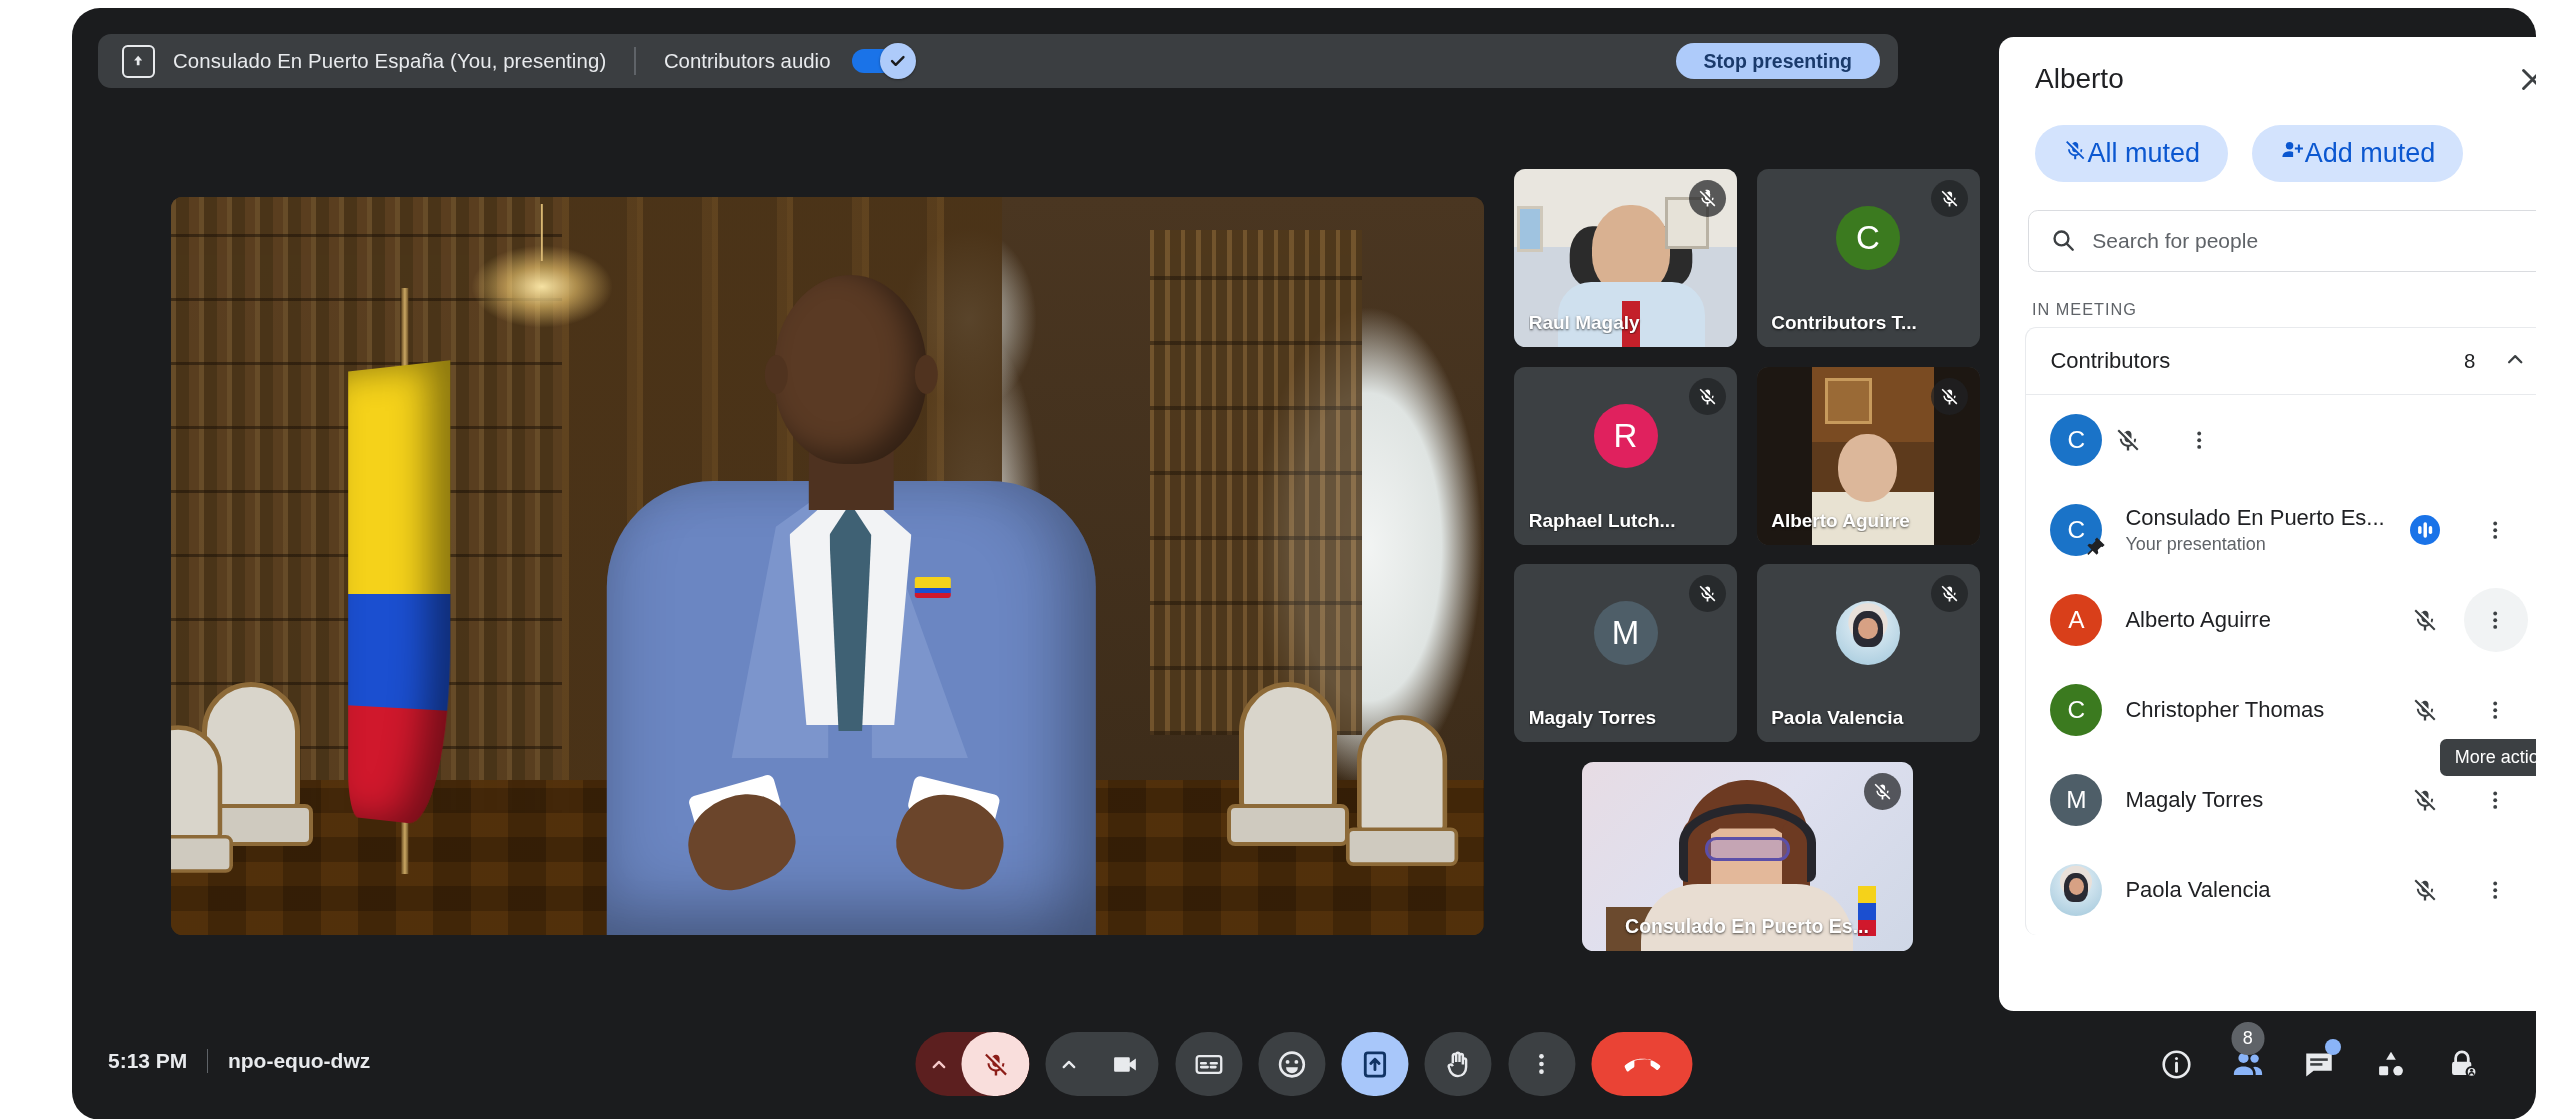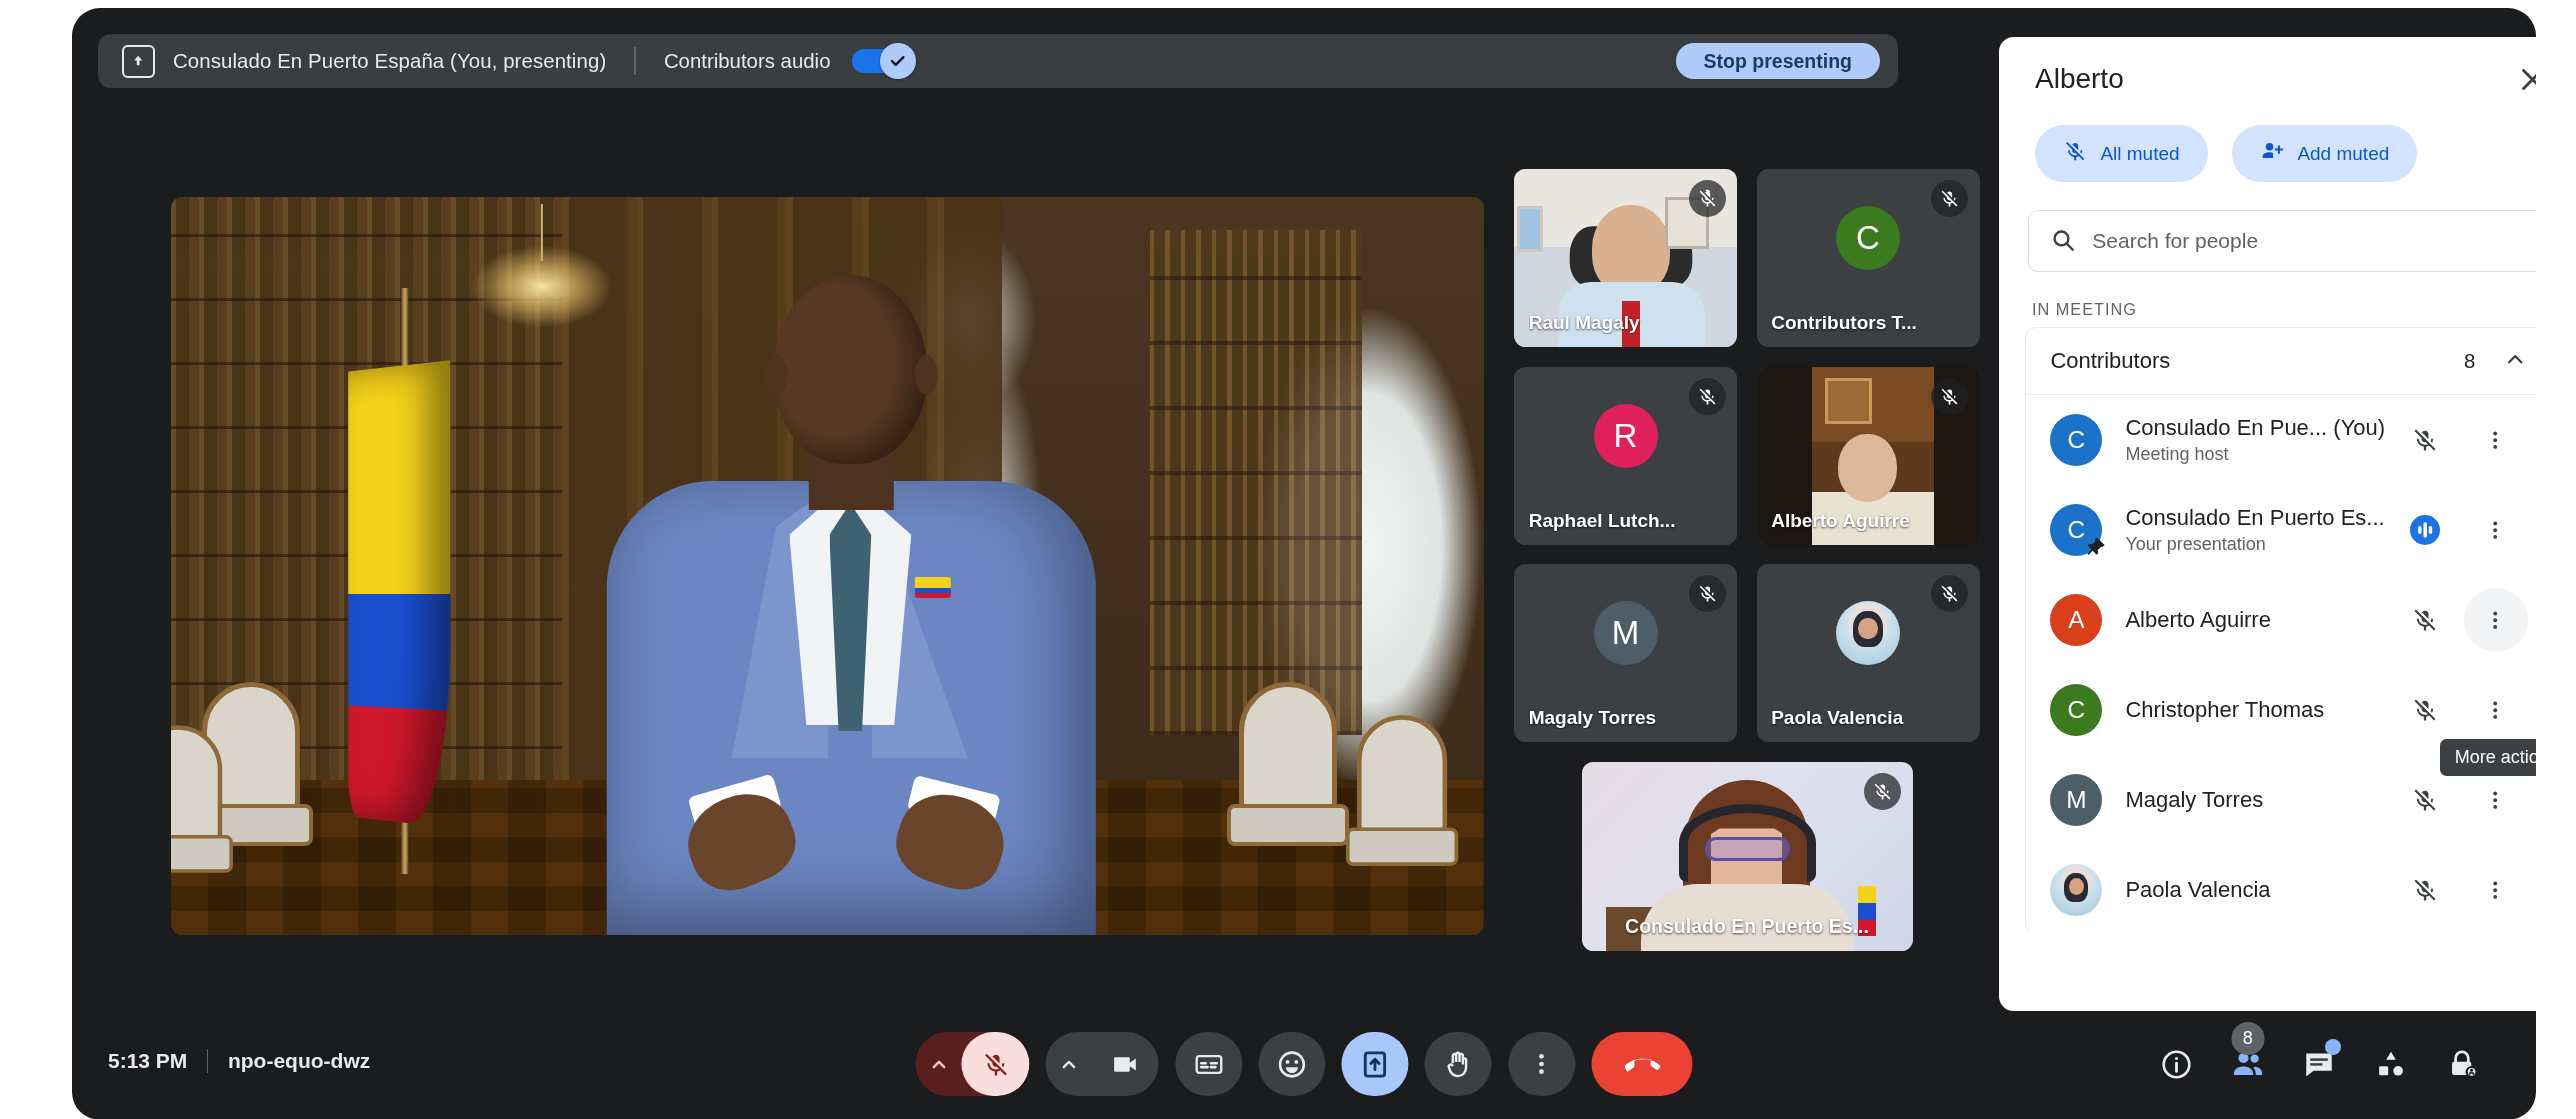--- a/index.html
+++ b/index.html
@@ -269,22 +269,22 @@
     width: 580px; height: 974px;
     background: #fff; border-radius: 14.7px; overflow: hidden;
   }
   .pp-head { position: relative; height: 88px; }
   .pp-title { position: absolute; left: 36px; top: 26px; font-size: 28px; color: #202124; }
   .pp-close { position: absolute; right: 26px; top: 23px; width: 42px; height: 42px;
     background: transparent; border: none; cursor: pointer; color: #3c4043; }
   .pp-actions { display: flex; gap: 24.4px; padding: 0 36px; }
   .pp-chip {
     height: 57px; border-radius: 28.5px; background: #d3e3fd; color: #0b57d0;
-    border: none; display: flex; align-items: center; gap: 13px; padding: 0 28px;
-    font-size: 19px; cursor: pointer; font-family:"Liberation Sans", sans-serif;
+    border: none; display: flex; align-items: center; padding: 0 28px;
+    font-size: 27px; cursor: pointer; font-family:"Liberation Sans", sans-serif;
   }
   .pp-search {
     margin: 28px 29px 0 29px; height: 62px;
     border: 1.6px solid #dadce0; border-radius: 9.8px;
     display: flex; align-items: center; gap: 16.3px; padding: 0 21px;
   }
   .pp-search input {
     border: none; outline: none; font-size: 21px; color: #202124;
     font-family: "Liberation Sans", sans-serif; width: 100%; background: transparent;
   }
@@ -665,27 +665,20 @@
               </svg>
         </span>
       </div>
 
       <div class="pp-list">
 
         <div class="pp-row">
           <div class="pp-avatar" style="background:#1a73c8">
             <span>C</span>
           </div>
-          <div class="pp-names">
-            <div class="pp-name">
-              <span>Consulado En Pue...</span>
-              <span class="you">(You)</span>
-            </div>
-            <div class="pp-sub">Meeting host</div>
-          </div>
           <div class="pp-mic">
             <svg width="28" height="28" viewBox="0 0 24 24" fill="currentColor">
                   <path d="M19 11h-1.7c0 .74-.16 1.43-.43 2.05l1.23 1.23c.56-.98.9-2.09.9-3.28zM4.27 3L3 4.27l6 6V11c0 1.66 1.34 3 3 3 .23 0 .44-.03.65-.08l1.66 1.66c-.71.33-1.5.52-2.31.52-2.76 0-5.3-2.1-5.3-5.1H5c0 3.41 2.72 6.23 6 6.72V21h2v-3.28c.91-.13 1.77-.45 2.52-.9L19.73 21 21 19.73 4.27 3z"></path>
                   <path d="M15 7v4.17l-6-6V7c0-1.66 1.34-3 3-3s3 1.34 3 3z"></path>
                 </svg>
           </div>
           <button class="pp-more">
             <svg width="24.4" height="24.4" viewBox="0 0 24 24" fill="currentColor">
                   <circle cx="12" cy="5.4" r="1.9"></circle>
                   <circle cx="12" cy="12" r="1.9"></circle>

